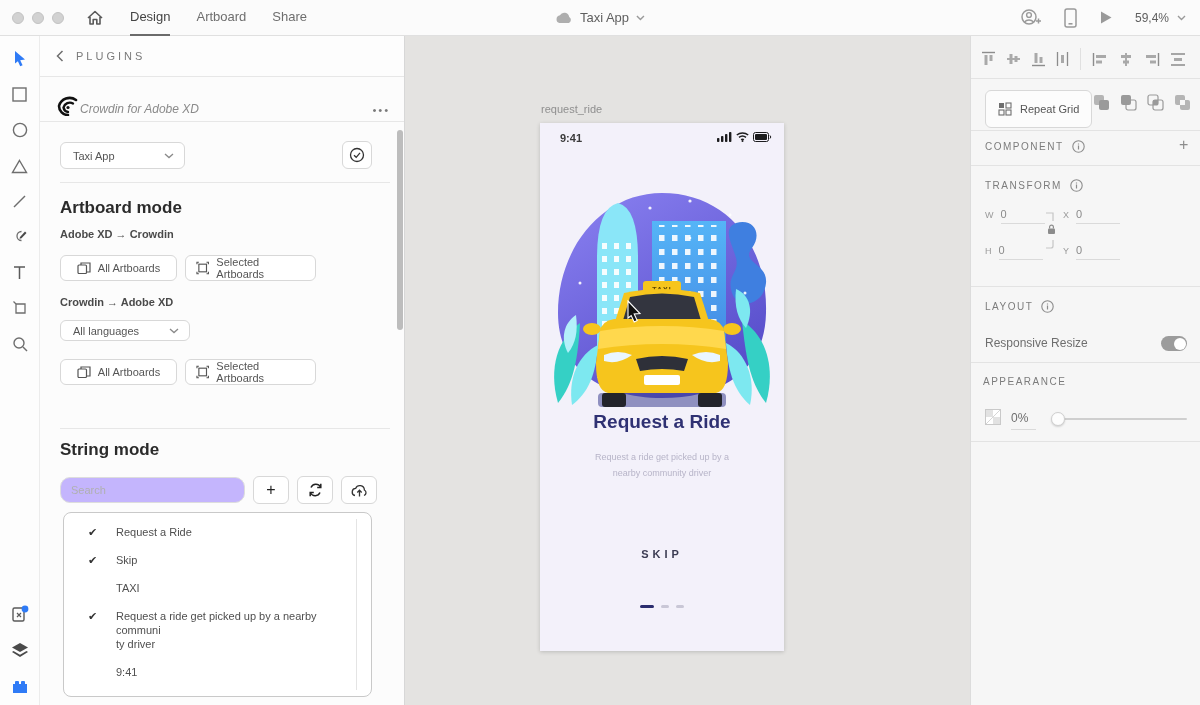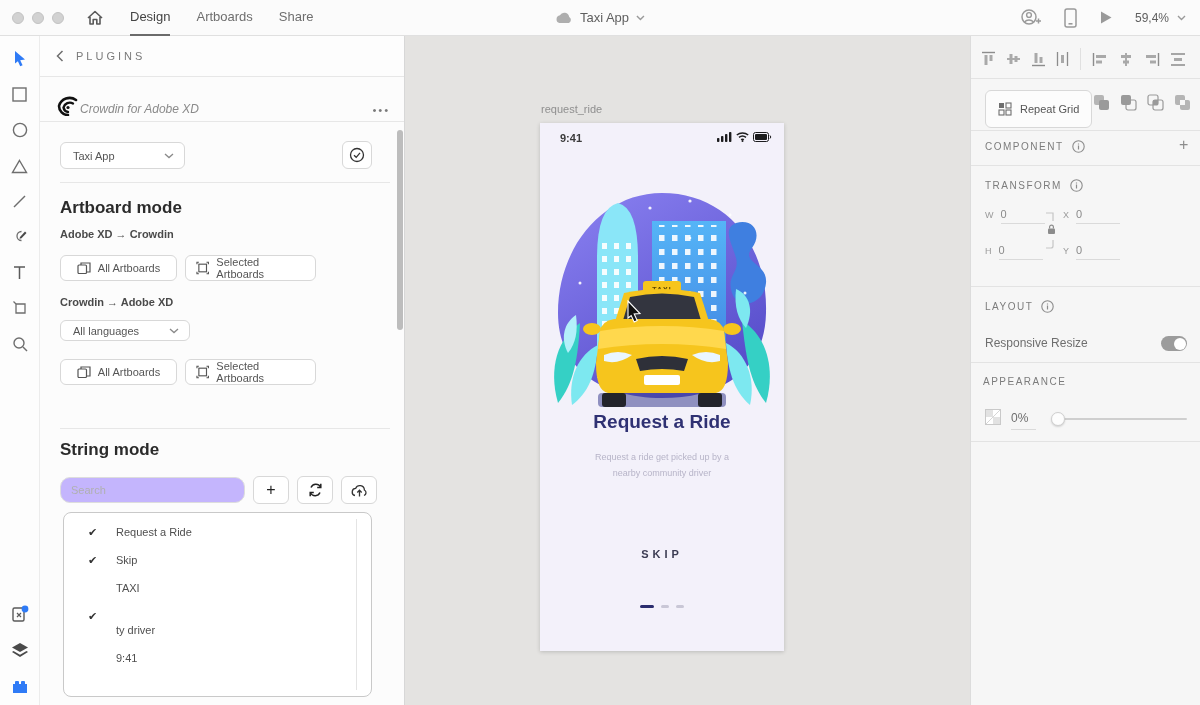--- a/index.html
+++ b/index.html
@@ -88,21 +88,21 @@
     <span class="tl"></span>
     <span class="tl"></span>
   </div>
   <div class="home-btn">
     <svg width="18" height="18" viewBox="0 0 18 18">
         <path d="M2 9 L9 2.5 L16 9 M4 8 V15 H7.2 V10.5 H10.8 V15 H14 V8" fill="none" stroke="#5a5a5a" stroke-width="1.6" stroke-linejoin="round"></path>
       </svg>
   </div>
   <div class="tabs">
     <div class="tab active">Design</div>
-    <div class="tab">Artboards</div>
+    <div class="tab">Artboard</div>
     <div class="tab">Share</div>
   </div>
   <div class="doc-title">
     <span>
       <svg width="18" height="13" viewBox="0 0 18 13">
           <path d="M4.5 12 A4 4 0 0 1 5 4.2 A5 5 0 0 1 14.3 6 A3.4 3.4 0 0 1 14 12 Z" fill="#aeaeae"></path>
         </svg>
     </span>
     <span>Taxi App</span>
     <span>
@@ -320,21 +320,21 @@
     </div>
     <div class="string-row">
       <span class="chk">✔</span>
       <span>Skip</span>
     </div>
     <div class="string-row">
       <span>TAXI</span>
     </div>
     <div class="string-row">
       <span class="chk">✔</span>
-      <br>
+      <span>Request a ride get picked up by a nearby communi</span><br>
       <span>ty driver</span>
     </div>
     <div class="string-row">
       <span>9:41</span>
     </div>
     <div class="list-scroll-track"></div>
   </div>
 
   <div class="panel-scrollbar"></div>
 </div>

